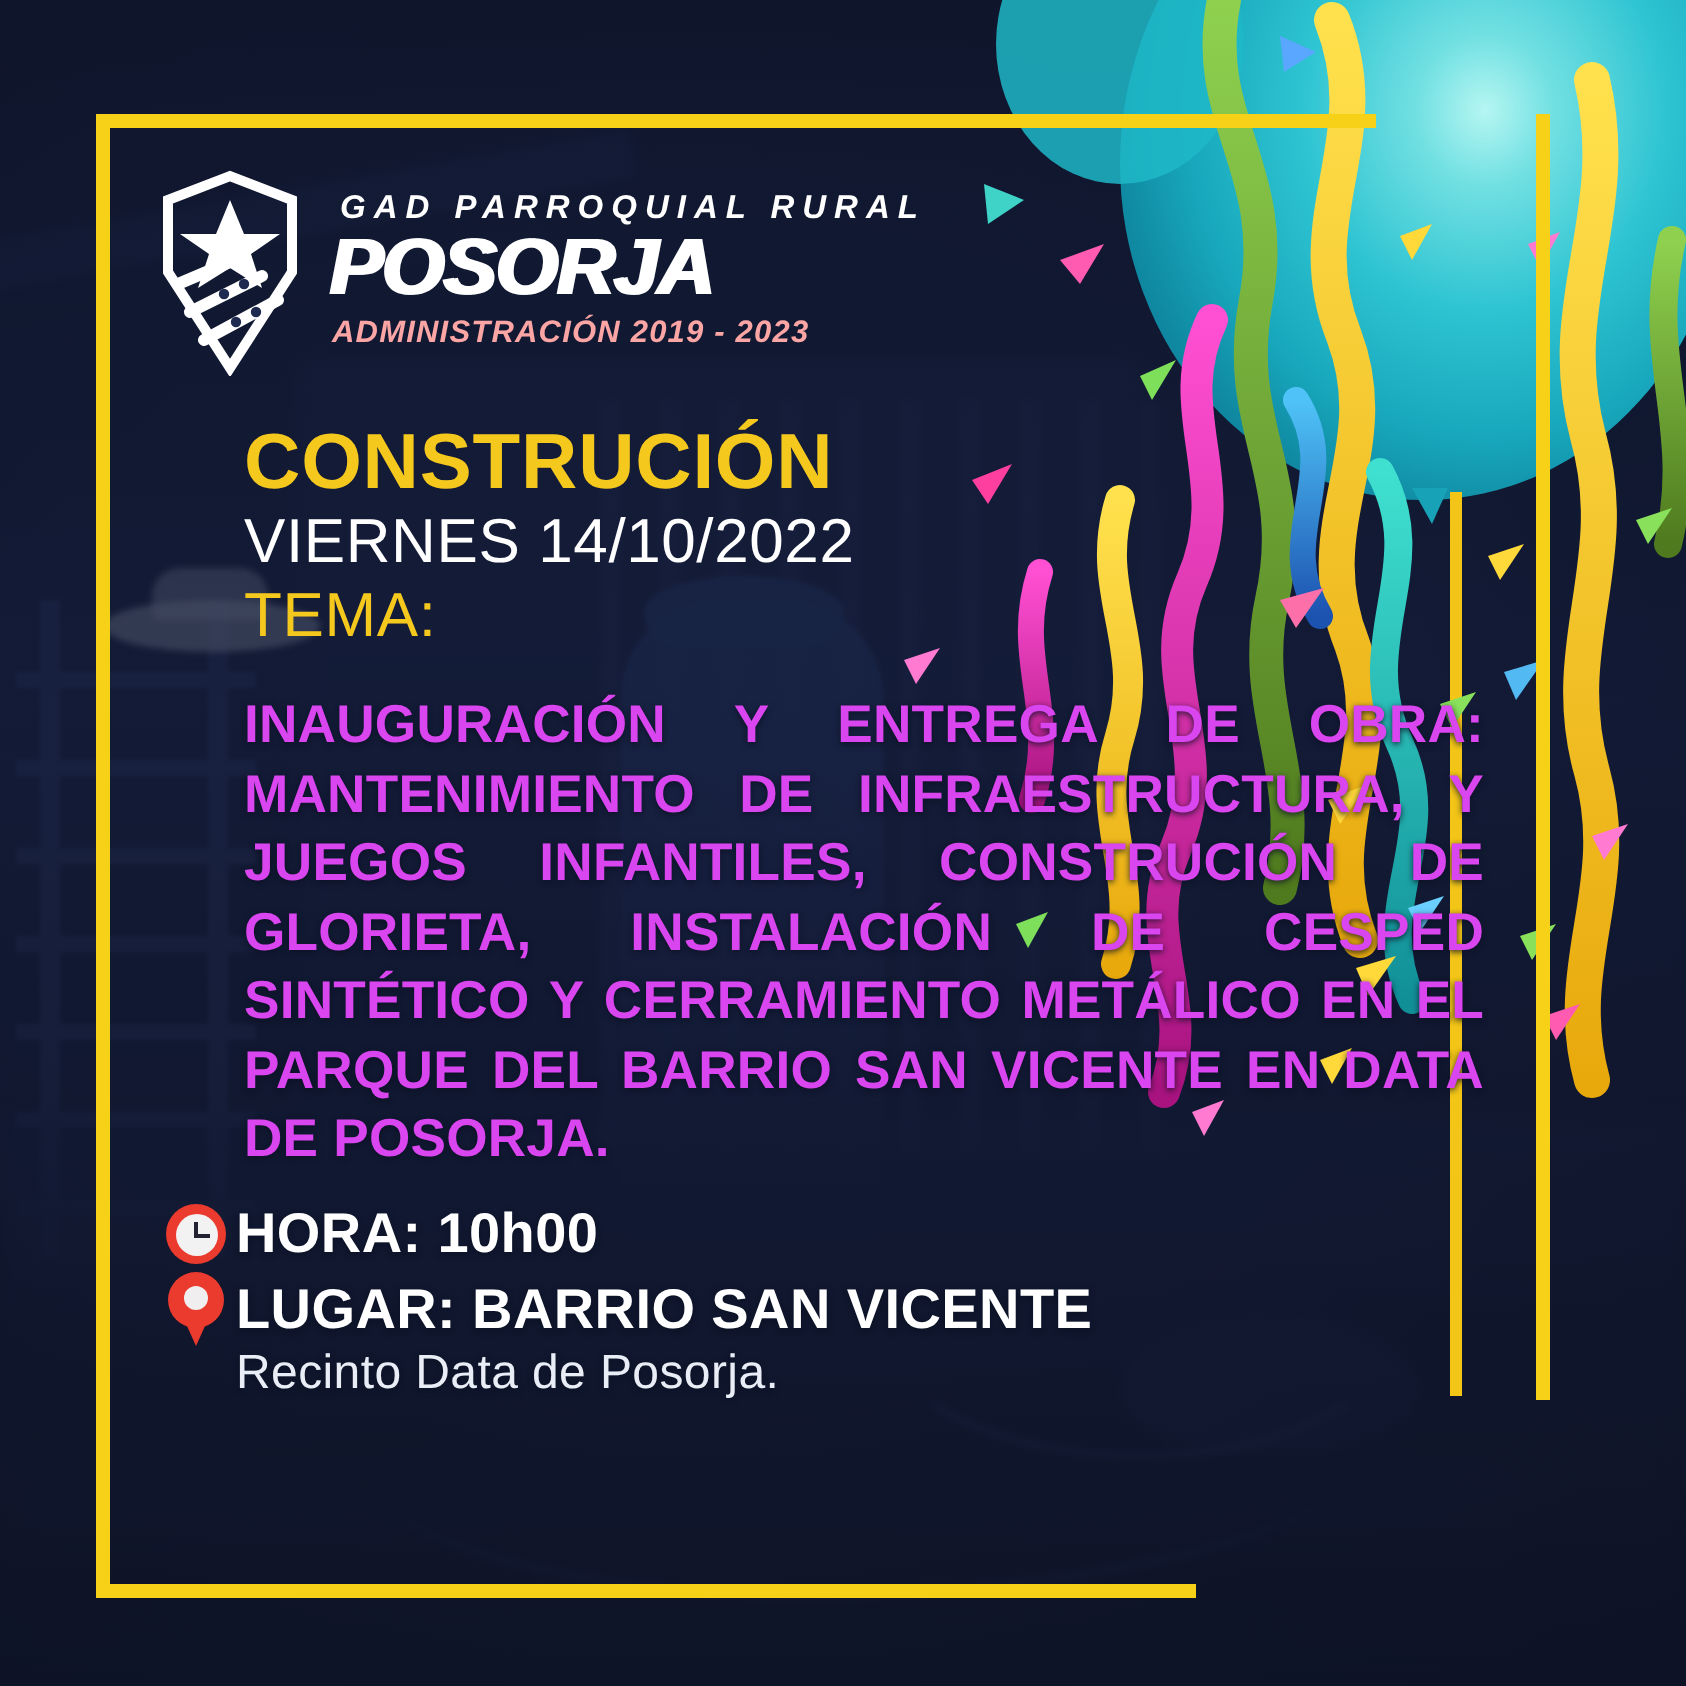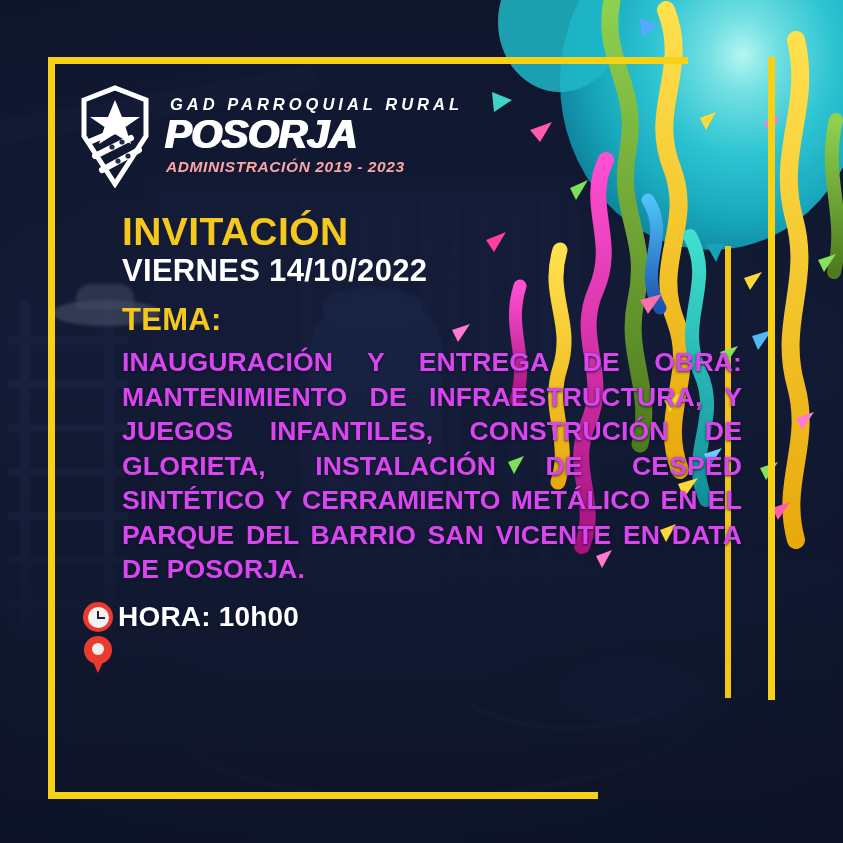--- a/index.html
+++ b/index.html
@@ -73,24 +73,24 @@
        letter-spacing:4.0px;line-height:1;margin:14px 0 0 8px;white-space:nowrap;}
   .posorja{color:#fff;font-size:40px;font-weight:bold;font-style:italic;
        letter-spacing:-0.5px;line-height:.98;margin:2px 0 0 2px;
        text-shadow:2px 0 0 #fff;}
   .admin{color:#fca5a5;font-size:15.5px;font-weight:bold;font-style:italic;
        letter-spacing:.6px;line-height:1;margin:5px 0 0 4px;white-space:nowrap;}
 
   .invit{position:absolute;left:122px;top:212px;color:#f5c81e;
      font-size:39px;font-weight:bold;letter-spacing:.4px;line-height:1;}
   .viernes{position:absolute;left:122px;top:252px;color:#fff;
-     font-size:31px;font-weight:bold;letter-spacing:.3px;line-height:1.2;}
-
-  .tema{position:absolute;left:122px;top:304px;color:#f5c81e;
-     font-size:31px;font-weight:bold;letter-spacing:.3px;line-height:1;}
+     font-size:31px;font-weight:normal;letter-spacing:.3px;line-height:1.2;}
+
+  .tema{position:absolute;left:122px;top:292px;color:#f5c81e;
+     font-size:31px;font-weight:normal;letter-spacing:.3px;line-height:1;}
   .body-text{position:absolute;left:122px;top:345px;width:620px;
      color:#d946ef;font-size:26.6px;font-weight:bold;line-height:1.30;
      text-align:justify;letter-spacing:.1px;
      text-shadow:0 1px 3px rgba(10,16,34,.85);}
   .body-text span{display:inline;}
 
   .info{position:absolute;left:78px;top:598px;width:600px;}
   .inforow{display:flex;align-items:center;height:38px;text-align:center;}
   .icon{width:40px;flex:0 0 40px;display:flex;align-items:center;justify-content:center;}
   .clock{width:30px;height:30px;border-radius:50%;background:#ea3b2e;
@@ -230,21 +230,21 @@
         <circle cx="42" cy="77" r="2.6" fill="#1e2a4f"></circle>
         <circle cx="52" cy="72" r="2.6" fill="#1e2a4f"></circle>
       </svg>
       <div class="logo-text">
         <div class="gad">GAD PARROQUIAL RURAL</div>
         <div class="posorja">POSORJA</div>
         <div class="admin">ADMINISTRACIÓN 2019 - 2023</div>
       </div>
     </div>
 
-    <div class="invit">INVITACIÓN</div>
+    <div class="invit">CONSTRUCIÓN</div>
     <div class="viernes">VIERNES 14/10/2022</div>
 
     <div class="tema">TEMA:</div>
     <div class="body-text"><span>INAUGURACIÓN Y ENTREGA DE OBRA: MANTENIMIENTO DE INFRAESTRUCTURA, Y JUEGOS INFANTILES, CONSTRUCIÓN DE GLORIETA, INSTALACIÓN DE CESPED SINTÉTICO Y CERRAMIENTO METÁLICO EN EL PARQUE DEL BARRIO SAN VICENTE EN DATA DE POSORJA.</span></div>
 
     <div class="info">
       <div class="inforow">
         <div class="icon">
           <div class="clock">
               <div class="clock-face"></div>
@@ -253,17 +253,22 @@
         <div class="hora">HORA: 10h00</div>
       </div>
       <div class="inforow">
         <div class="icon">
           <div class="pin">
             <div class="pin-tail"></div>
             <div class="pin-head"></div>
             <div class="pin-dot"></div>
           </div>
         </div>
+        <div class="lugar">LUGAR: BARRIO SAN VICENTE</div>
+      </div>
+      <div class="inforow sub">
+        <div class="icon"></div>
+        <div class="recinto">Recinto Data de Posorja.</div>
       </div>
     </div>
 
   </div>
 </div>
 
 </body></html>

